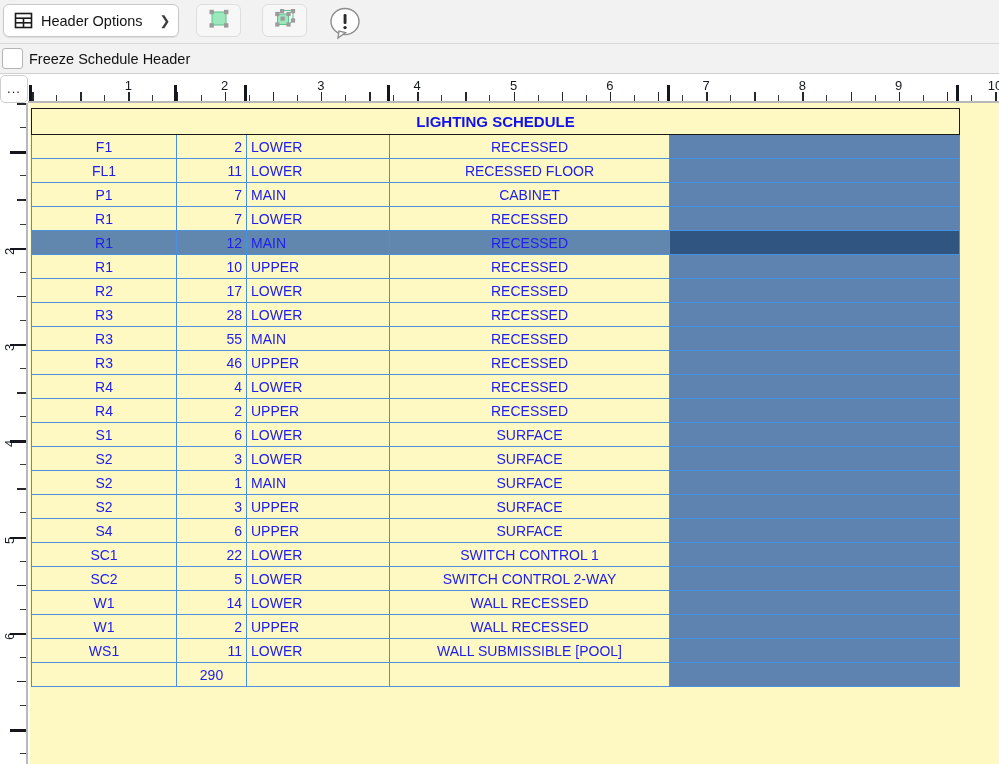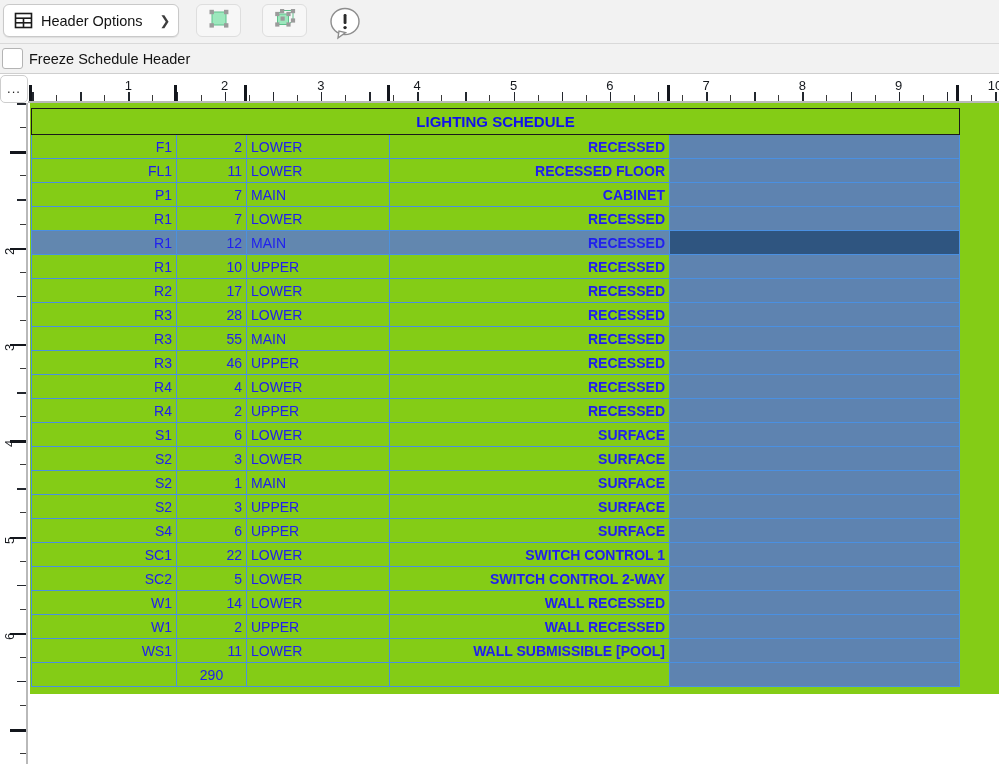--- a/index.html
+++ b/index.html
@@ -79,22 +79,22 @@
   }
   #v-ruler .tk{position:absolute;right:0;background:#1c2331;height:1px;}
   #v-ruler .tk.minor{width:6px;height:1px;background:#3a3a3a;}
   #v-ruler .tk.mid{width:9px;height:1.5px;background:#23272e;}
   #v-ruler .tk.major{width:16px;height:2.5px;background:#13161c;}
   #v-ruler .num{position:absolute;left:2px;font-size:13px;color:#15181d;
      transform:rotate(-90deg);transform-origin:left top;}
 
   
   #canvas{
-    position:absolute;left:30px;top:103px;width:969px;height:591px;
-    background:#84cc16;overflow:hidden;
+    position:absolute;left:30px;top:103px;width:969px;height:661px;
+    background:#fef9c3;overflow:hidden;
   }
   #schedule{
     position:absolute;left:1px;top:5px;width:928px;
     border-collapse:collapse;
     table-layout:fixed;
     border:1.6px solid #1a1a1a;
   }
   #schedule td,#schedule th{
     border:1px solid #4a90e2;
     height:24px;padding:0 4px;
@@ -103,24 +103,24 @@
     overflow:hidden;white-space:nowrap;
   }
   #schedule .title-cell{
     border:1px solid #1a1a1a;border-left:none;border-right:none;border-top:none;
     text-align:center;font-weight:bold;font-size:15px;color:#1111ee;height:26px;
   }
   #schedule thead th{
     text-align:center;font-weight:normal;font-size:15px;color:#2020ee;height:26px;
     border-bottom:1.4px solid #1a1a1a;
   }
-  .c-tagid{width:145px;text-align:right;}
+  .c-tagid{width:145px;text-align:center;}
   .c-qnty{width:70px;text-align:right;padding-right:6px;}
   .c-floor{width:143px;text-align:left;}
-  .c-type{width:280px;text-align:right;font-weight:bold;}
+  .c-type{width:280px;text-align:center;}
   .c-desc{width:290px;background:#5e83b0;}
   tr.sel td{background:#6287af;color:#e8ea4a;}
   tr.sel td.c-desc{background:#2f5580;}
   tr.total td{border-top:1.6px solid #1a1a1a;border-bottom:none;height:27px;}
   tr.total .c-qnty{font-size:17px;color:#2020ee;text-align:center;padding-right:8px;}
 </style>
 </head>
 <body>
 
 <div id="toolbar">

